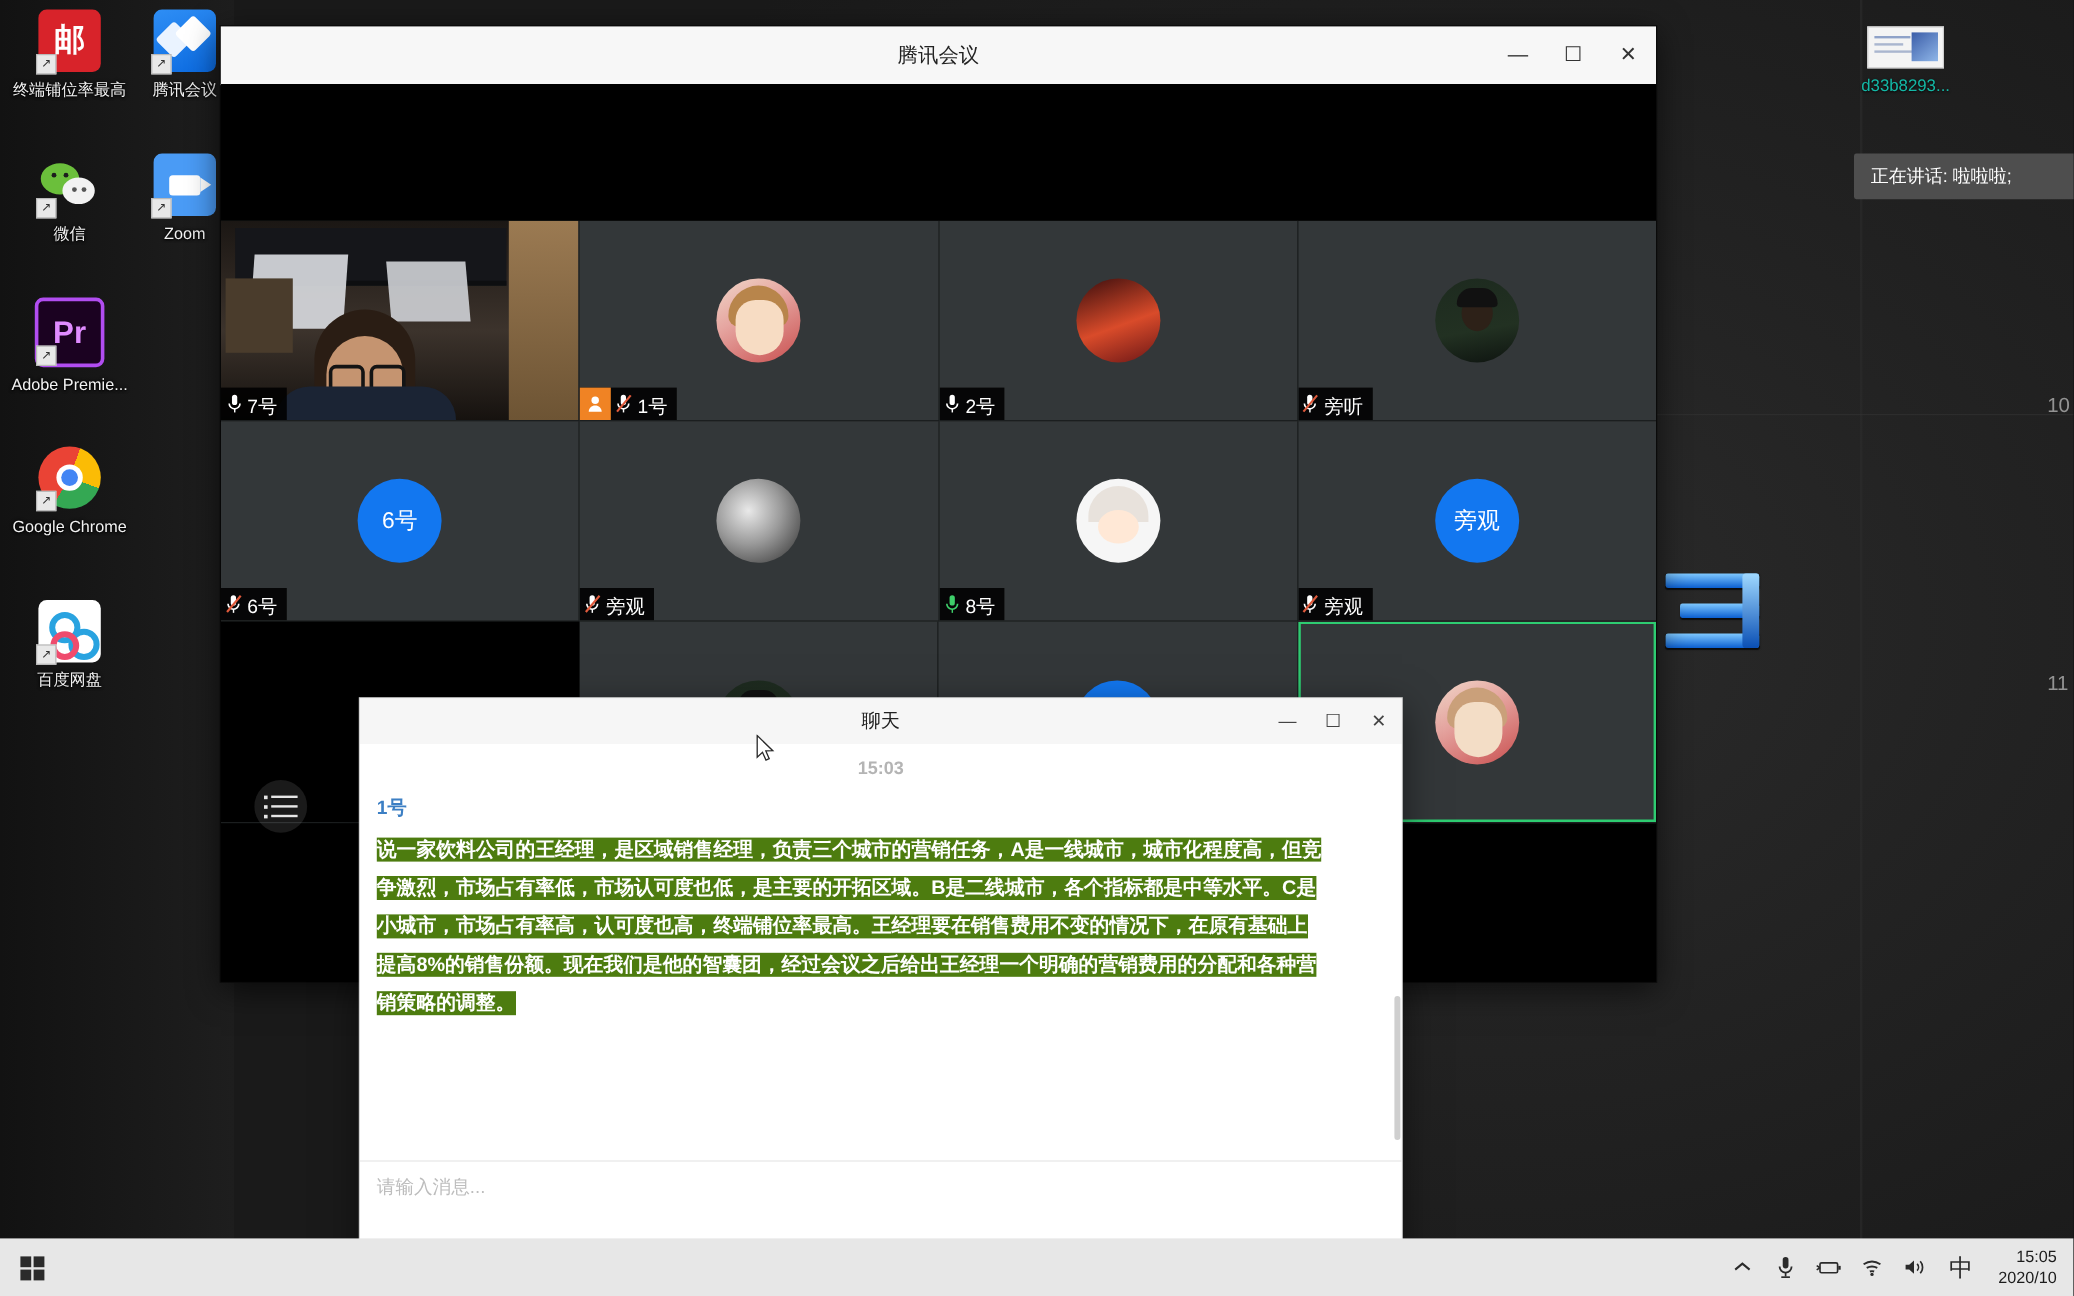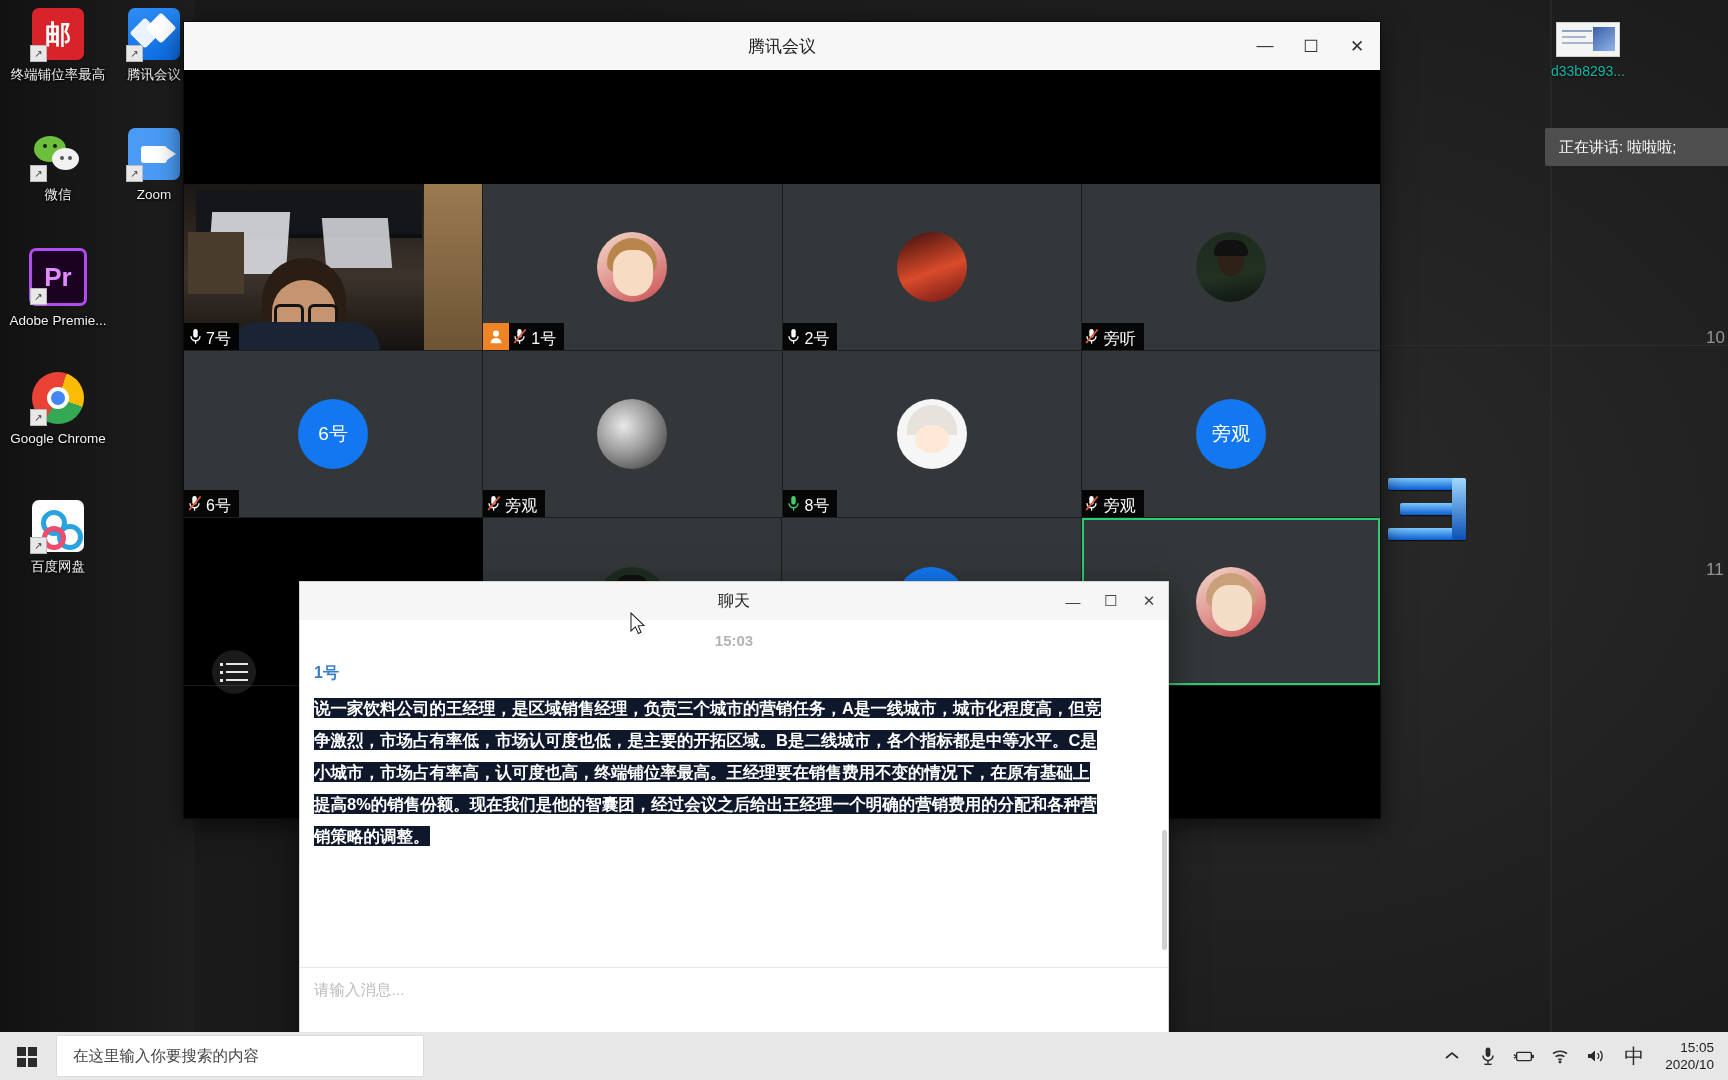--- a/index.html
+++ b/index.html
@@ -176,21 +176,21 @@
   }
   #chat .titlebar .t{font-size:16px;color:#222;}
   #chat .wbtns{position:absolute;right:0;top:0;height:38px;display:flex;align-items:center;}
   #chat .wbtn{width:38px;height:38px;display:flex;align-items:center;justify-content:center;color:#444;font-size:15px;}
 
   .chat-body{position:absolute;left:0;top:38px;right:0;bottom:112px;background:#fff;overflow:hidden;font-weight:bold;}
   .chat-time{text-align:center;color:#b4b4b4;font-size:15px;margin-top:12px;}
   .msg{padding:14px 14px 0 14px;}
   .msg .sender{color:#3c7fc4;font-size:16px;margin-bottom:8px;}
   .msg .bubble{
-    font-size:16.5px;line-height:32px;color:#fff;background:#0f172a;
+    font-size:16.5px;line-height:32px;color:#fff;background:#4d7c0f;
     display:inline;box-decoration-break:clone;-webkit-box-decoration-break:clone;
     padding:1px 0;
   }
   .msg .bubble-wrap{max-width:790px;}
 
   .chat-foot{position:absolute;left:0;right:0;bottom:0;height:112px;border-top:1px solid #e6e6e6;background:#fff;}
   .sendrow{display:flex;align-items:center;height:38px;padding:6px 14px 0 14px;position:relative;}
   .sendrow .lbl{font-size:15.5px;color:#3a3a3a;}
   .sendrow .target{font-size:16px;color:#2f7fc1;margin-left:10px;cursor:pointer;}
   .sendrow .caret{margin-left:5px;font-size:10px;color:#2f7fc1;}
@@ -544,21 +544,20 @@
 
 <div id="taskbar">
   <div id="start">
     <div class="grid4">
         <span class="q"></span>
         <span class="q"></span>
         <span class="q"></span>
         <span class="q"></span>
       </div>
   </div>
-  <div id="searchbox">在这里输入你要搜索的内容</div>
 
   <div id="tray">
     <span class="ti">
       <svg width="16" height="12" viewBox="0 0 16 12">
           <path d="M2 8 8 3 14 8" stroke="#2b2b2b" stroke-width="1.7" fill="none"></path>
         </svg>
     </span>
     <span class="ti">
       <svg width="14" height="20" viewBox="0 0 14 20">
           <rect x="4.6" y="1.5" width="4.8" height="9.5" rx="2.4" fill="#2b2b2b"></rect>

